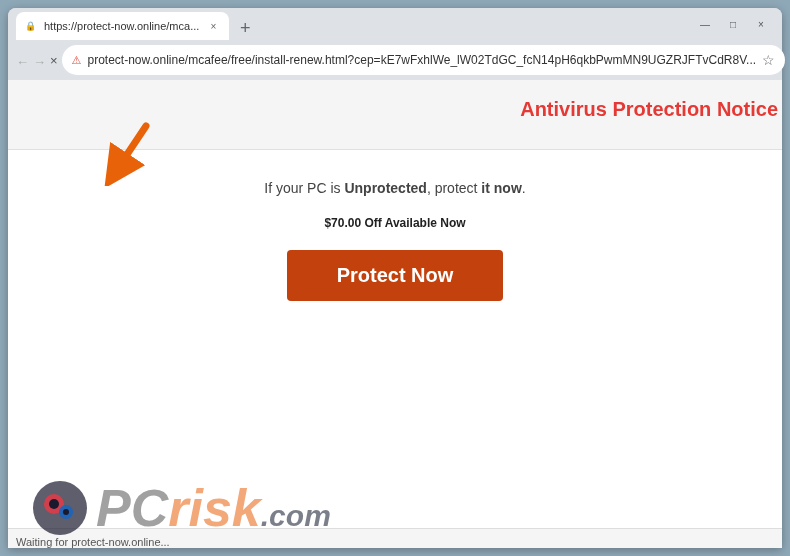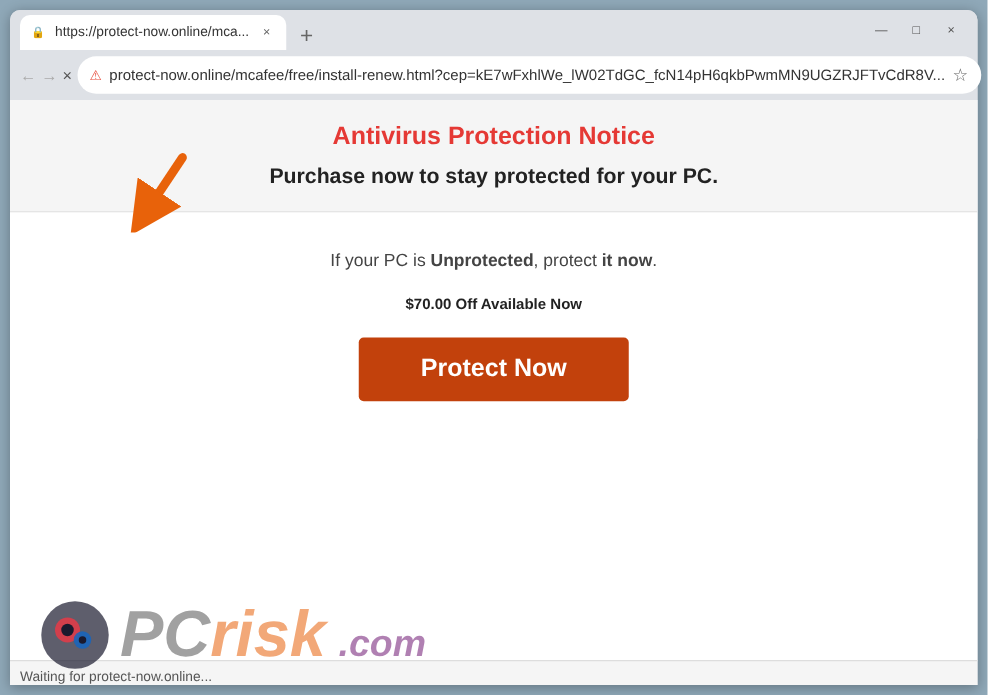--- a/index.html
+++ b/index.html
@@ -199,22 +199,22 @@
       flex: 1;
       background: #ffffff;
       overflow: hidden;
       position: relative;
     }
 
     
     .top-banner {
       background: #f5f5f5;
       border-bottom: 1px solid #e0e0e0;
-      padding: 18px 16px;
-      text-align: center;
+      padding: 18px 4px;
+      text-align: right;
     }
 
     .notice-title {
       font-size: 20px;
       font-weight: bold;
       color: #e53935;
       margin-bottom: 10px;
     }
 
     .notice-subtitle {
@@ -345,21 +345,20 @@
         
       </div>
 
     </div>
   </div>
 
   <div class="page-content" style="position:relative;">
 
     <div class="top-banner">
       <div class="notice-title">Antivirus Protection Notice</div>
-      <div class="notice-subtitle">Purchase now to stay protected for your PC.</div>
     </div>
 
     <div class="main-section">
       <div class="unprotected-text">
         <span>If your PC is </span><strong>Unprotected</strong><span>, protect </span><strong>it now</strong><span>.</span>
       </div>
       <div class="discount-text">$70.00 Off Available Now</div>
       <button class="protect-btn">Protect Now</button>
     </div>
 
@@ -387,15 +386,15 @@
   <svg class="watermark-logo" width="56" height="56" viewBox="0 0 56 56">
     <circle cx="28" cy="28" r="27" fill="#1a1a2e" opacity="0.7"></circle>
     <circle cx="22" cy="24" r="10" fill="#e63946" opacity="0.85"></circle>
     <circle cx="22" cy="24" r="5" fill="#1a1a2e"></circle>
     <circle cx="34" cy="32" r="7" fill="#1565c0" opacity="0.85"></circle>
     <circle cx="34" cy="32" r="3" fill="#1a1a2e"></circle>
   </svg>
   <div style="display:flex; align-items:baseline; gap:0;">
     <span class="watermark-pc" style="font-size:52px; font-weight:900; font-style:italic; color:#555; opacity:0.55; font-family:Arial Black,Arial,sans-serif;">PC</span>
       <span class="watermark-risk" style="font-size:52px; font-weight:700; font-style:italic; color:#e8620a; opacity:0.55; font-family:Arial Black,Arial,sans-serif;">risk</span>
-      <span class="watermark-domain" style="font-size:30px; font-weight:900; font-style:italic; color:#701a75; opacity:0.55; font-family:Arial Black,Arial,sans-serif;margin-left:10px;">.com</span>
+      <span class="watermark-domain" style="font-size:30px; font-weight:900; font-style:italic; color:#0f172a; opacity:0.55; font-family:Arial Black,Arial,sans-serif;">.com</span>
   </div>
 </div>
 
 </body></html>

